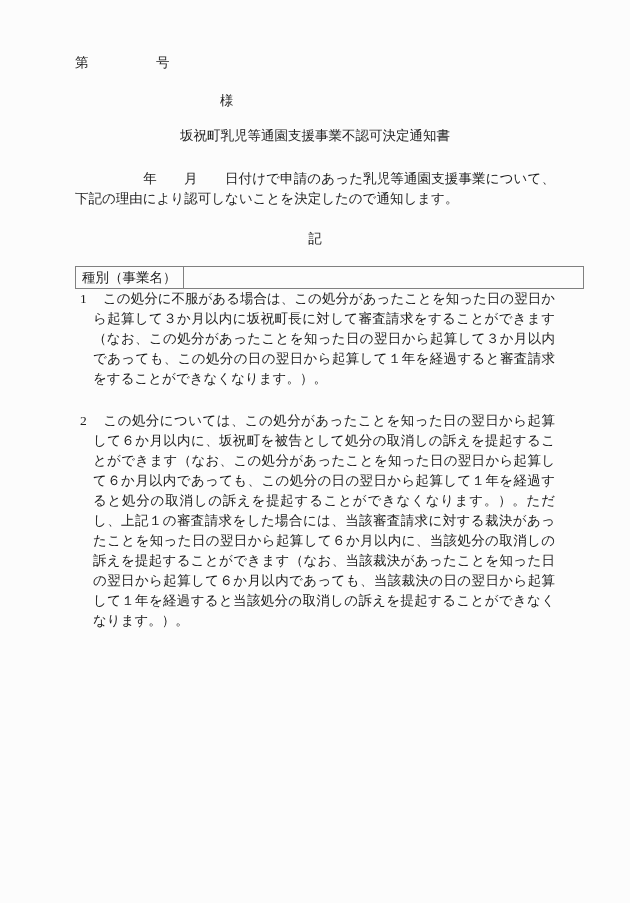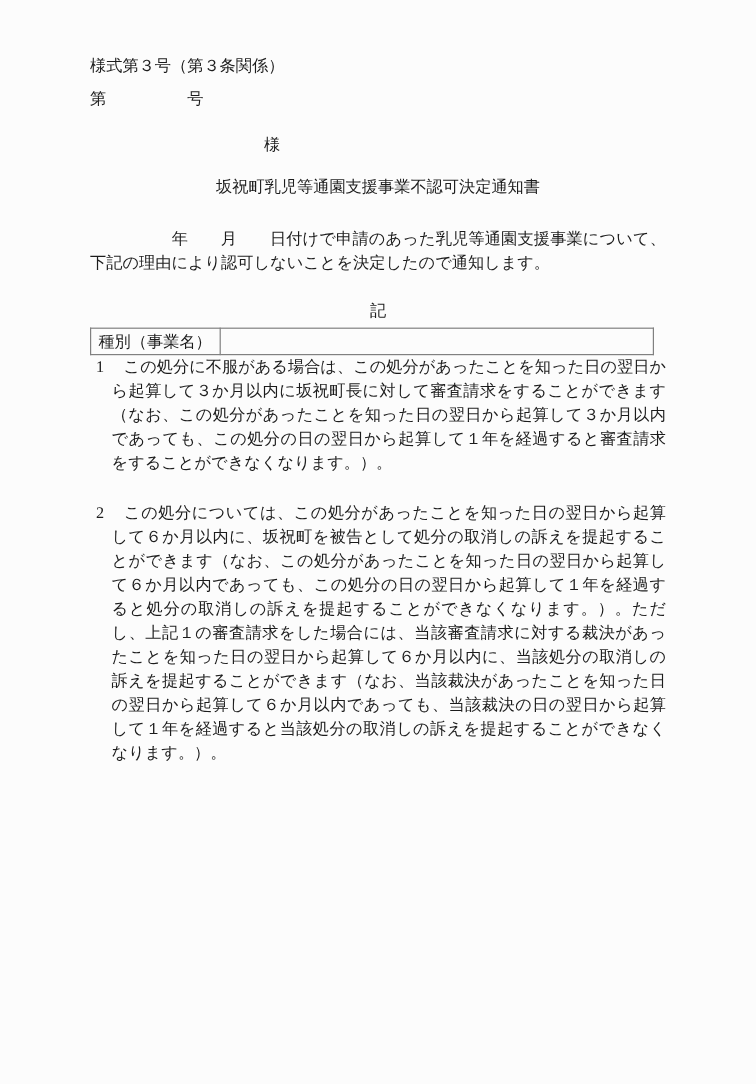--- a/index.html
+++ b/index.html
@@ -45,23 +45,23 @@
   .body-text {
     margin: 23px 0 4px 0;
     white-space: pre-wrap;
     text-align: justify;
   }
   .ki-marker {
     margin-top: 20px;
     text-align: center;
   }
   table.reason-table {
-    margin-top: 4px;
+    margin-top: 17px;
     border-collapse: collapse;
-    width: 470px;
+    width: 509px;
     table-layout: fixed;
   }
   table.reason-table th,
   table.reason-table td {
     border: 1px solid #808080;
     font-weight: normal;
     text-align: left;
     vertical-align: top;
     padding: 1px 6px;
     font-size: 13.5px;
@@ -86,21 +86,20 @@
     display: inline-block;
     width: 23px;
     text-indent: 0;
   }
 </style>
 </head>
 <body>
 
 <div class="page">
 
-  <div class="form-number">様式第３号（第３条関係）</div>
 
   <div class="right-block">
     <div>第　　　　　号</div>
   </div>
 
   <div class="addressee">様</div>
 
 
   <h1 class="doc-title">坂祝町乳児等通園支援事業不認可決定通知書</h1>
 

